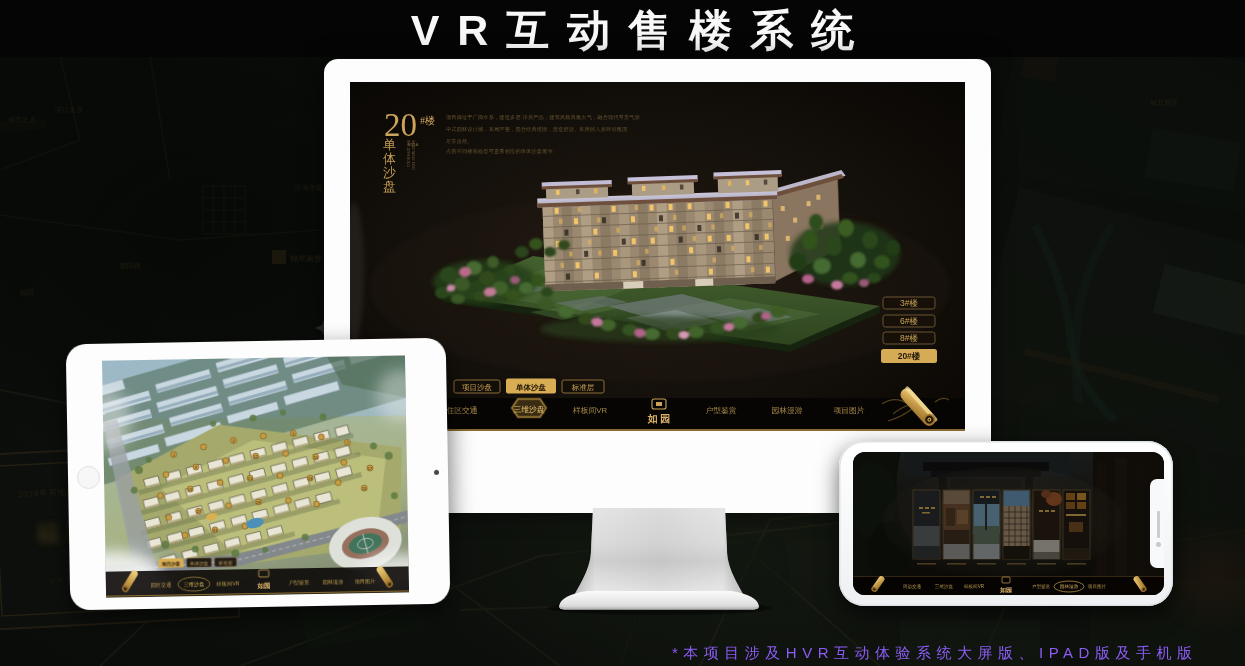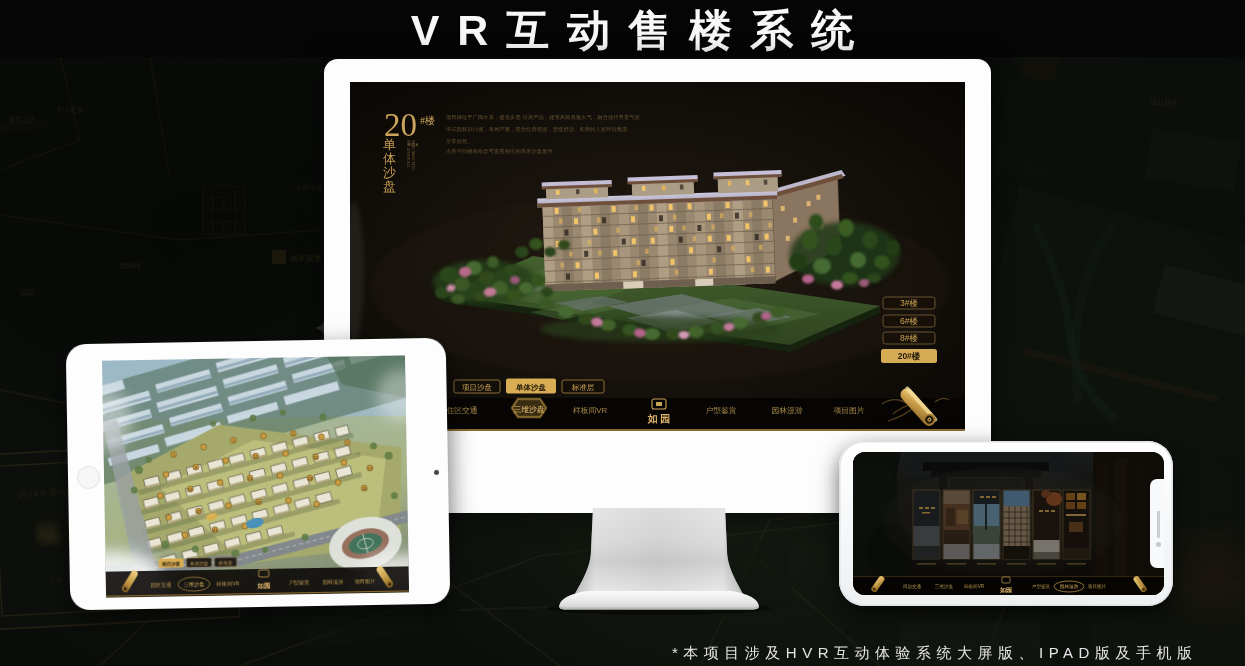--- a/index.html
+++ b/index.html
@@ -1031,15 +1031,15 @@
       </g>
     </svg>
 
     <div class="abs" style="left:311px;top:38px;width:14px;height:89px;background:#f8f9fa;border-radius:7px 0 0 7px;"></div>
 
     <div class="abs" style="left:318px;top:70px;width:2.5px;height:27px;background:#c9ced2;border-radius:1px;"></div>
 
     <div class="abs" style="left:317px;top:101px;width:5px;height:5px;border-radius:50%;background:#c4cad0;"></div>
   </div>
 
-  <div class="abs" id="footnote" style="left:672px;top:644px;color:#e5e5e5;font-size:15px;letter-spacing:5.5px;">*本项目涉及HVR互动体验系统大屏版、IPAD版及手机版</div>
+  <div class="abs" id="footnote" style="left:672px;top:644px;color:#8b5cf6;font-size:15px;letter-spacing:5.5px;">*本项目涉及HVR互动体验系统大屏版、IPAD版及手机版</div>
 
 </div>
 
 </body></html>

